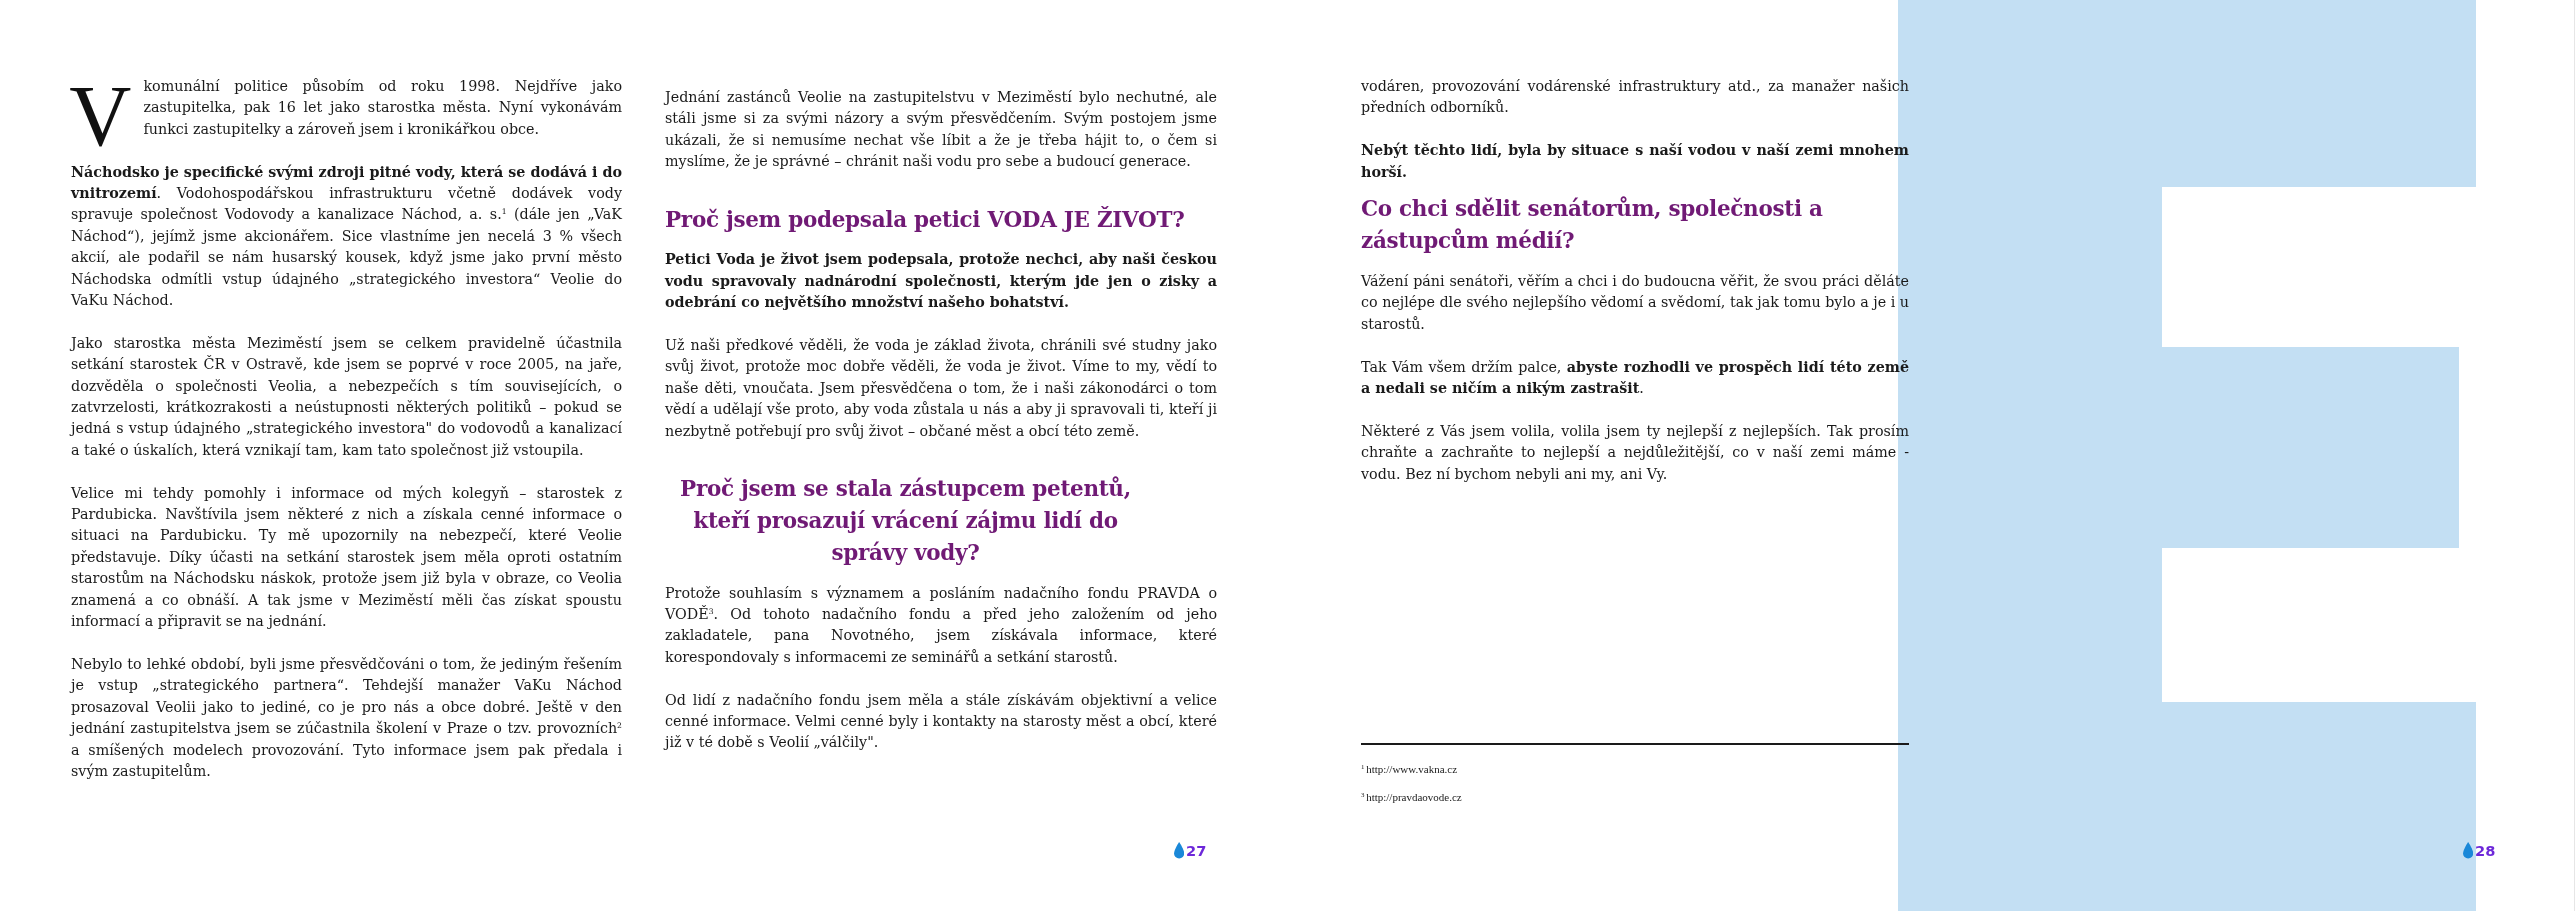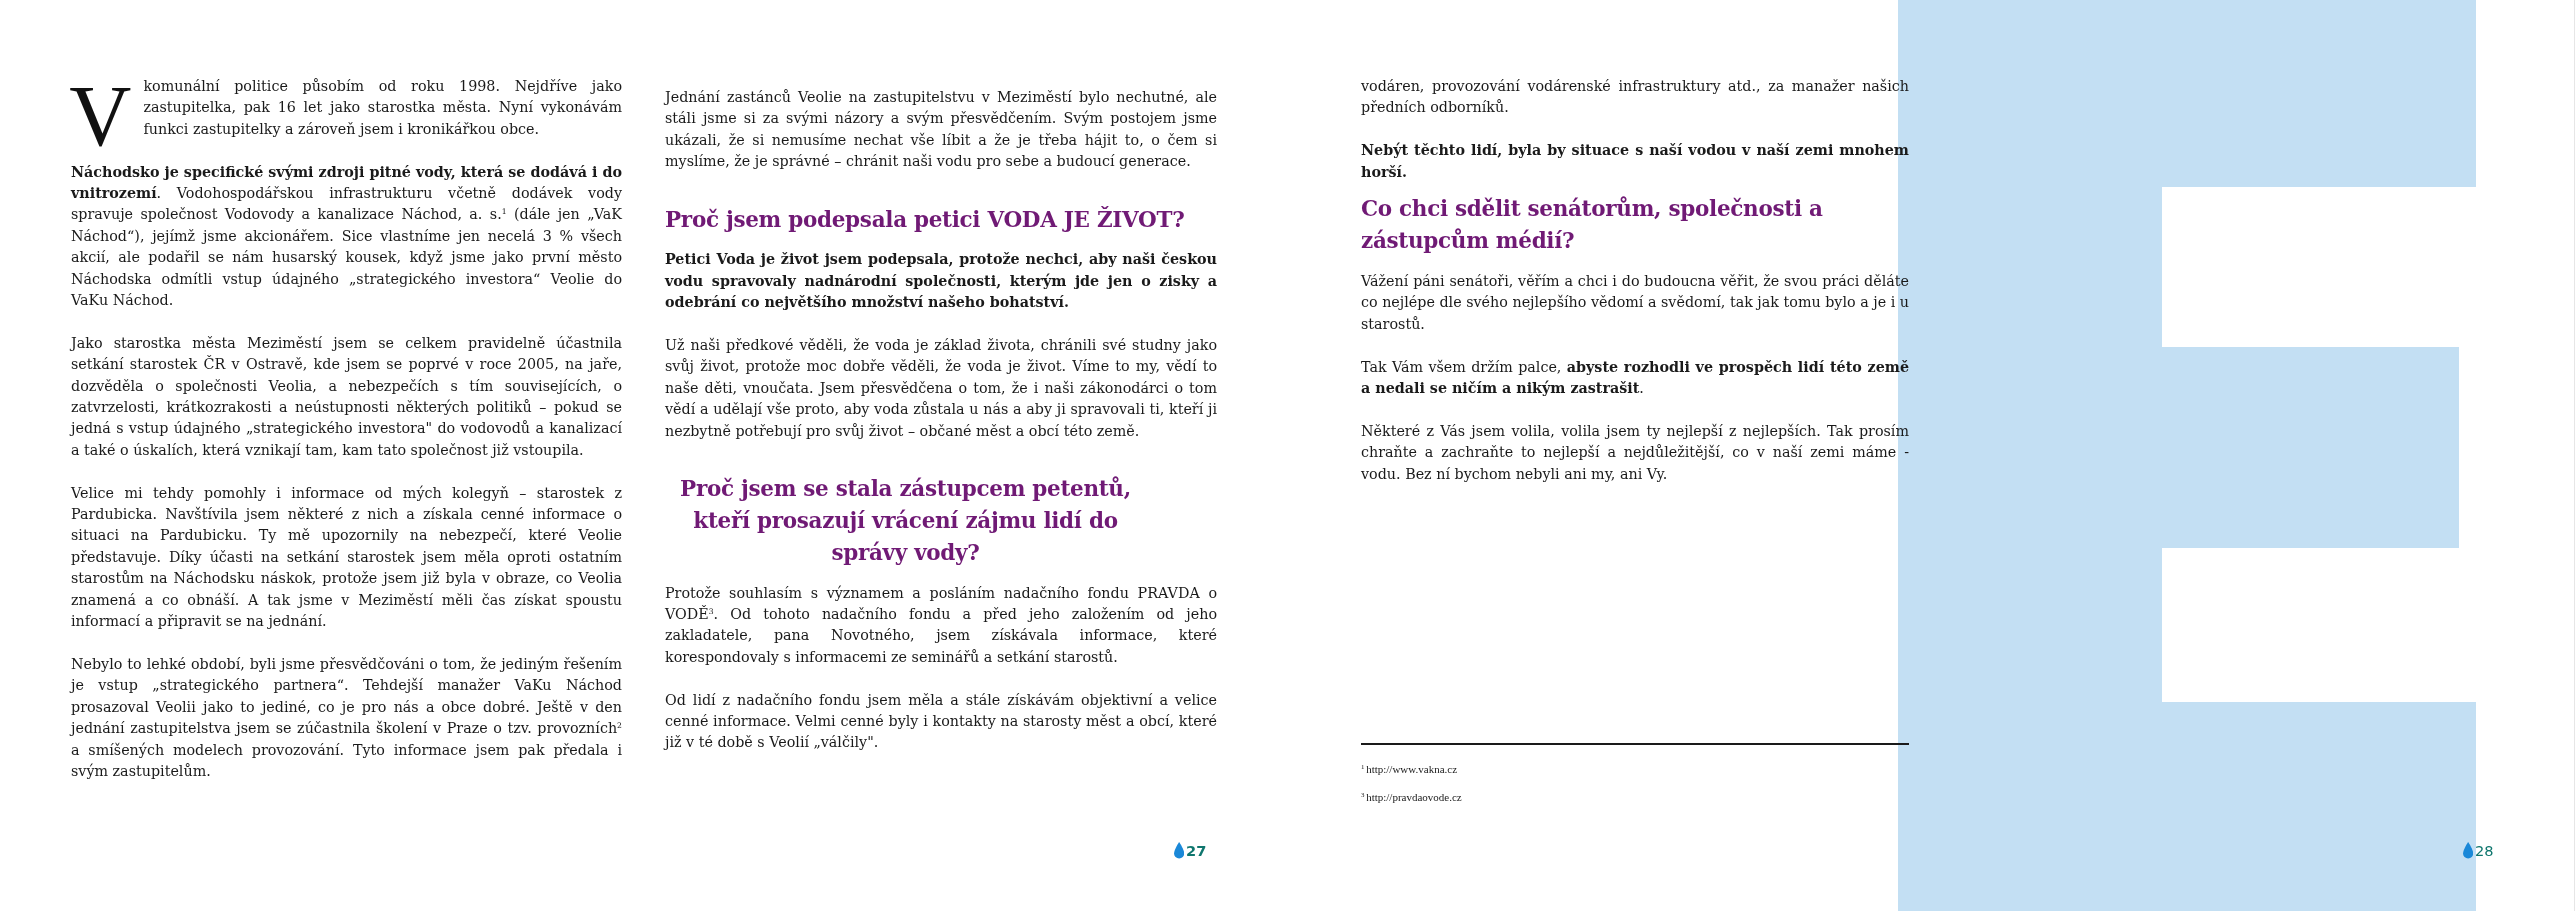--- a/index.html
+++ b/index.html
@@ -35,25 +35,25 @@
   .fn-rule { position: absolute; left: 1361px; top: 743px; width: 548px; height: 1.7px; background: #1a1a1a; }
   .footnotes {
     position: absolute; left: 1361px; top: 755px; width: 548px;
     font-size: 11px; line-height: 28px; color: #1a1a1a; font-family: Liberation Serif, serif;
   }
   .footnotes .fn { white-space: nowrap; }
   .footnotes sup { font-size: 6.9px; vertical-align: 4.3px; line-height: 0; margin-right: 1.7px; }
   .page-num {
     position: absolute; top: 842px; display: flex; align-items: center;
     font-family: "DejaVu Sans", "Liberation Sans", sans-serif; font-weight: bold;
-    font-size: 14.6px; color: #0f766e;
+    font-size: 14.6px; color: #6d28d9;
   }
   .page-num svg { width: 10.3px; height: 17px; margin-right: 1.7px; }
   #pn27 { left: 1174px; }
-  #pn28 { left: 2463px; font-weight: normal; text-align: right; }
+  #pn28 { left: 2463px; font-weight: bold; text-align: right; }
 </style>
 </head>
 <body>
 
 <div>
   <div class="deco-e" style="left:1898px;top:0;width:264px;height:911px;"></div>
   <div class="deco-e" style="left:1898px;top:0;width:578px;height:187px;"></div>
   <div class="deco-e" style="left:1898px;top:347px;width:561px;height:201px;"></div>
   <div class="deco-e" style="left:1898px;top:702px;width:578px;height:210px;"></div>
 </div>

